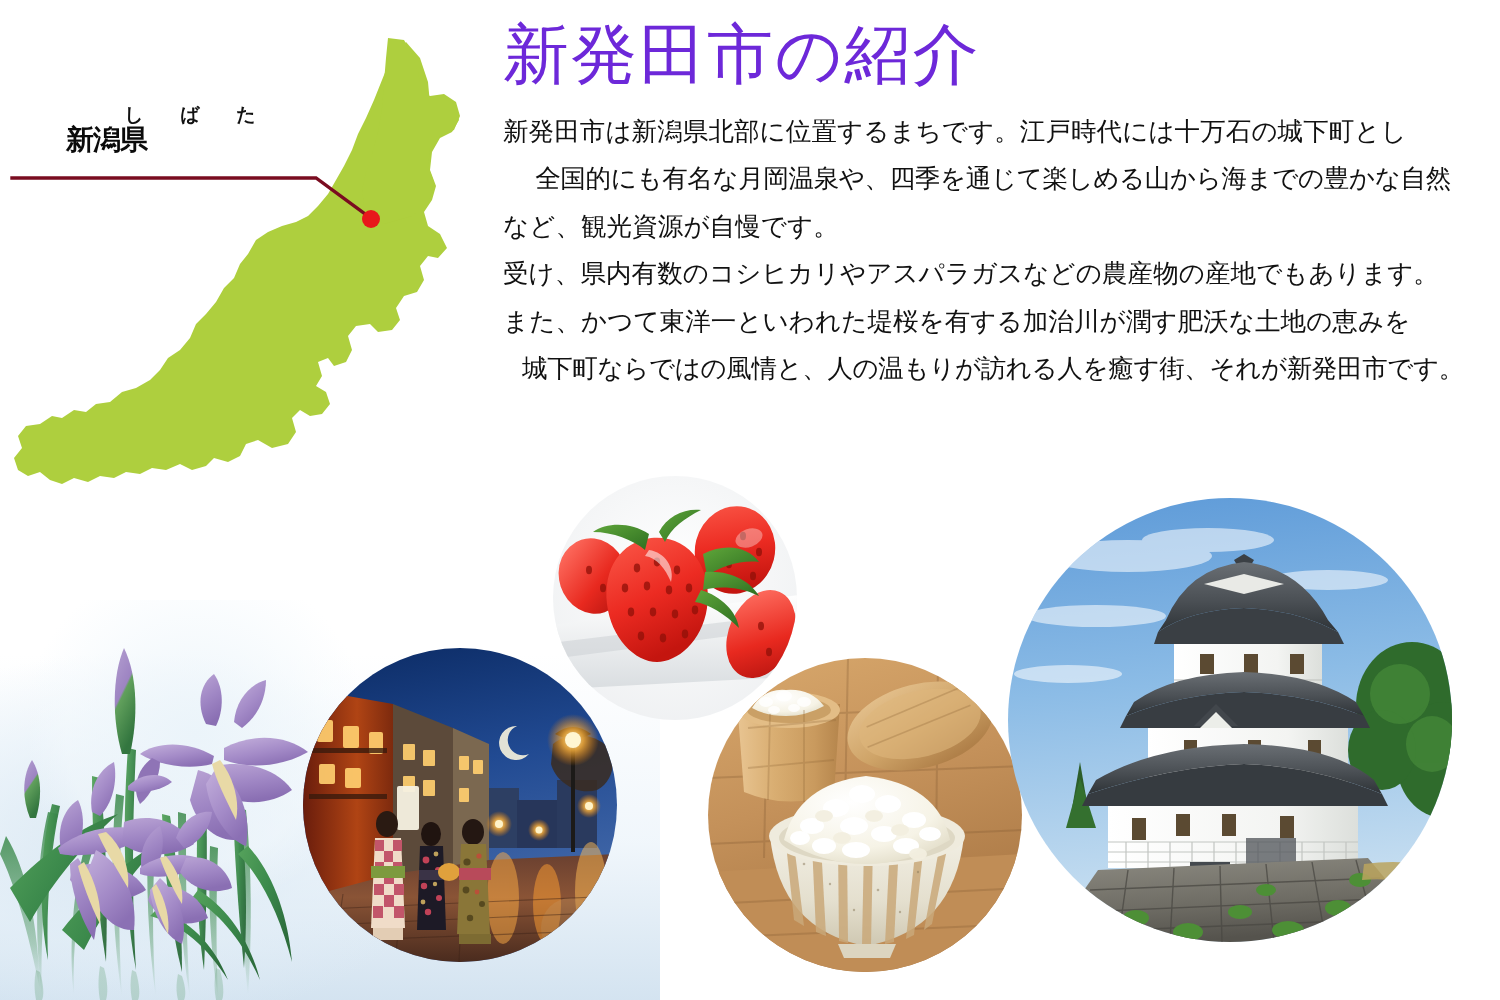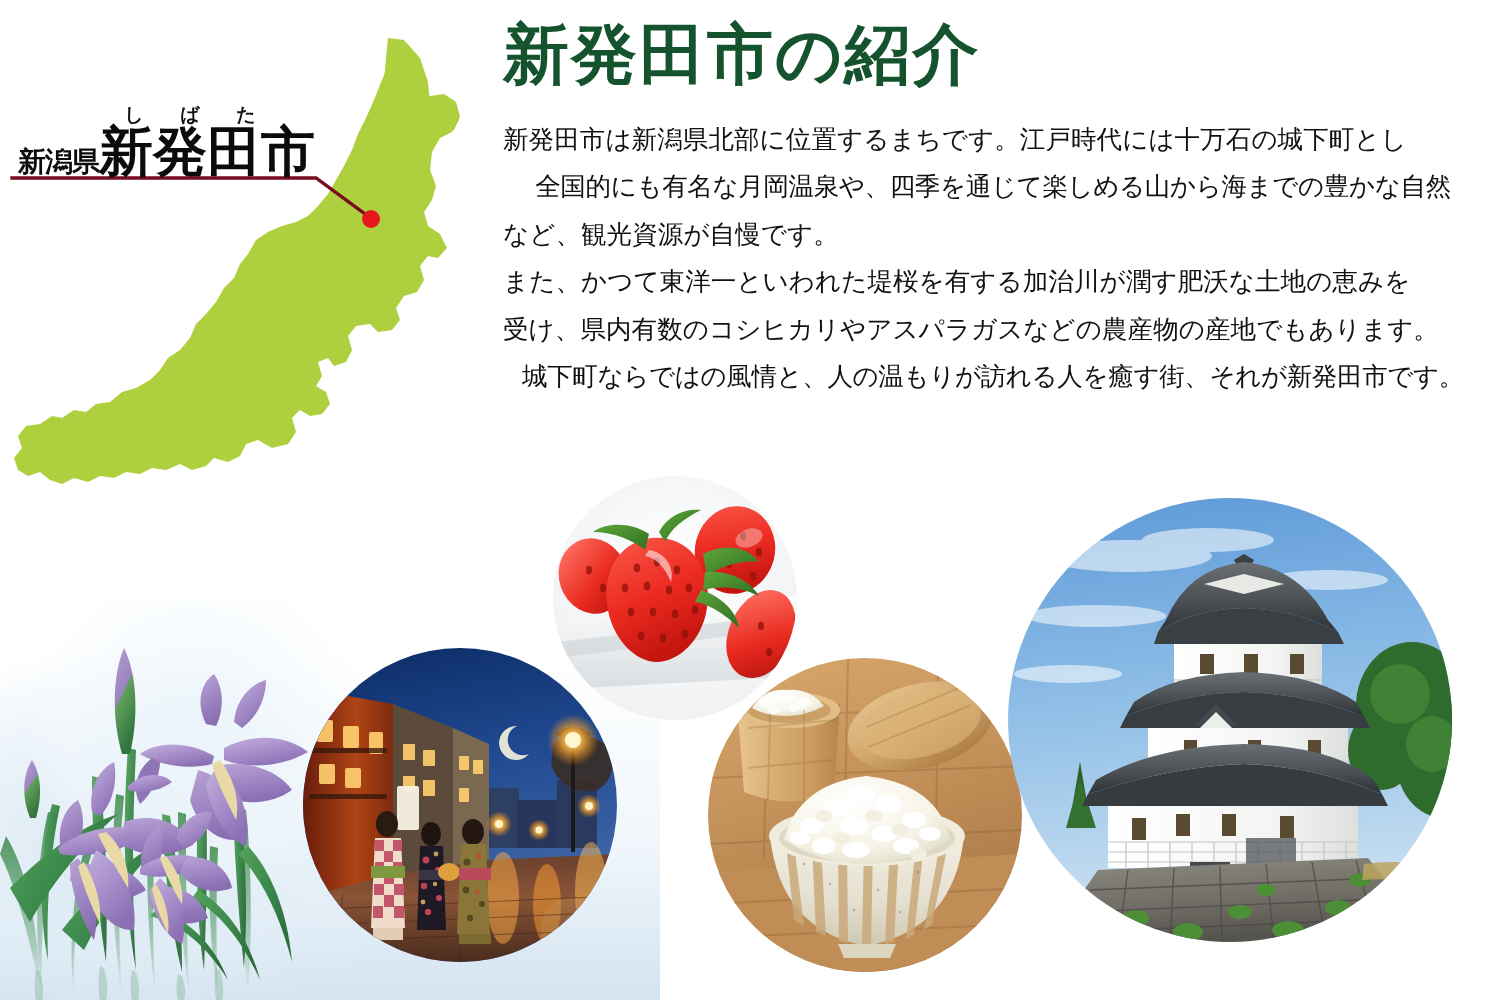--- a/index.html
+++ b/index.html
@@ -73,43 +73,44 @@
     color: #111;
     font-family: "Liberation Serif", "DejaVu Serif", serif;
   }
   .label-main { display: flex; align-items: flex-end; }
   .pref-name {
     font-size: 28px;
     font-weight: 700;
     letter-spacing: -1px;
     color: #0b0b0b;
     padding-bottom: 3px;
+    margin-left: 48px;
   }
   .city-name {
     font-size: 54px;
     font-weight: 700;
     letter-spacing: 0px;
     color: #0b0b0b;
     line-height: .98;
   }
 
   
   .content {
     position: absolute;
     left: 503px;
     top: 18px;
     width: 980px;
   }
   .page-title {
     font-size: 66px;
-    font-weight: 700;
+    font-weight: 400;
     letter-spacing: 2px;
-    color: #14532d;
+    color: #6d28d9;
     line-height: 1.12;
-    margin-bottom: 24px;
+    margin-bottom: 16px;
   }
   .body-copy p {
     font-size: 25.5px;
     font-weight: 400;
     color: #111;
     line-height: 1.86;
     letter-spacing: .1px;
     text-align: left;
   }
   .body-copy p.tight { letter-spacing: -.35px; text-align: center; }
@@ -185,33 +186,32 @@
     </svg>
 
     <div class="region-label">
       <div class="ruby-row">
         <span>し</span>
         <span>ば</span>
         <span>た</span>
       </div>
       <div class="label-main">
         <span class="pref-name">新潟県</span>
-        <span class="city-name">新発田市</span>
       </div>
     </div>
   </div>
 
   <div class="content">
     <h1 class="page-title">新発田市の紹介</h1>
     <div class="body-copy">
       <p>新発田市は新潟県北部に位置するまちです。江戸時代には十万石の城下町とし</p>
       <p class="tight">全国的にも有名な月岡温泉や、四季を通じて楽しめる山から海までの豊かな自然</p>
       <p>など、観光資源が自慢です。</p>
+      <p>受け、県内有数のコシヒカリやアスパラガスなどの農産物の産地でもあります。</p>
       <p>また、かつて東洋一といわれた堤桜を有する加治川が潤す肥沃な土地の恵みを</p>
-      <p>受け、県内有数のコシヒカリやアスパラガスなどの農産物の産地でもあります。</p>
       <p class="tight">城下町ならではの風情と、人の温もりが訪れる人を癒す街、それが新発田市です。</p>
     </div>
   </div>
 
   <div class="photo" id="photo-strawberry">
     <svg viewBox="0 0 244 244" xmlns="http://www.w3.org/2000/svg">
       <defs>
         <radialGradient id="sbBg" cx="50%" cy="40%" r="75%">
           <stop offset="0%" stop-color="#ffffff"></stop>
           <stop offset="100%" stop-color="#eceef0"></stop>

